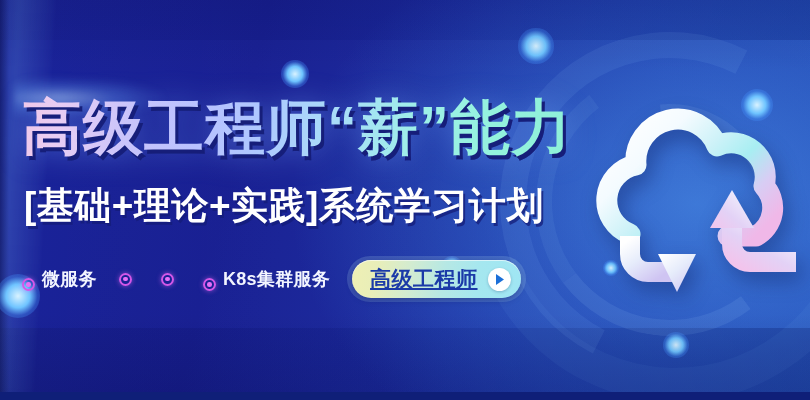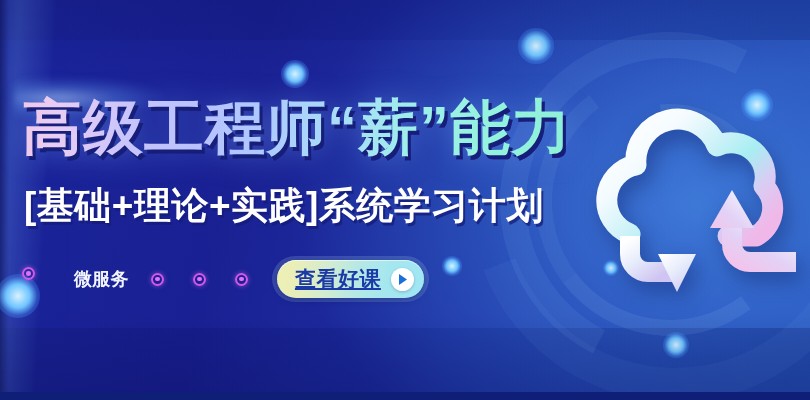--- a/index.html
+++ b/index.html
@@ -179,24 +179,23 @@
     position: absolute;
     left: 22px;
     top: 262px;
     height: 34px;
     display: flex;
     align-items: center;
     z-index: 3;
   }
   .tag {
     display: flex;
-    align-items: flex-start;
+    align-items: flex-end;
     margin-right: 22px;
     white-space: nowrap;
-    gap: 32px;
   }
   .tag:last-of-type { margin-right: 14px; }
   .bullet {
     width: 13px; height: 13px;
     border-radius: 50%;
     border: 2px solid #d457e8;
     margin-right: 7px;
     position: relative;
     flex: 0 0 auto;
     box-shadow: 0 0 5px rgba(225,105,245,0.55);
@@ -359,23 +358,24 @@
           <span class="tag-label">微服务</span>
         </div>
         <div class="tag">
           <span class="bullet"></span>
         </div>
         <div class="tag">
           <span class="bullet"></span>
         </div>
         <div class="tag">
           <span class="bullet"></span>
+          <span class="tag-label">K8s集群服务</span>
         </div>
         <div class="cta">
-        <span class="cta-label">查看好课</span>
+        <span class="cta-label">高级工程师</span>
         <span class="cta-arrow">
           <svg width="11" height="13" viewBox="0 0 11 13">
             <polygon points="2,1 10,6.5 2,12" fill="#1b6fd8"></polygon>
           </svg>
         </span>
       </div>
     </div>
 
   </div>
 

